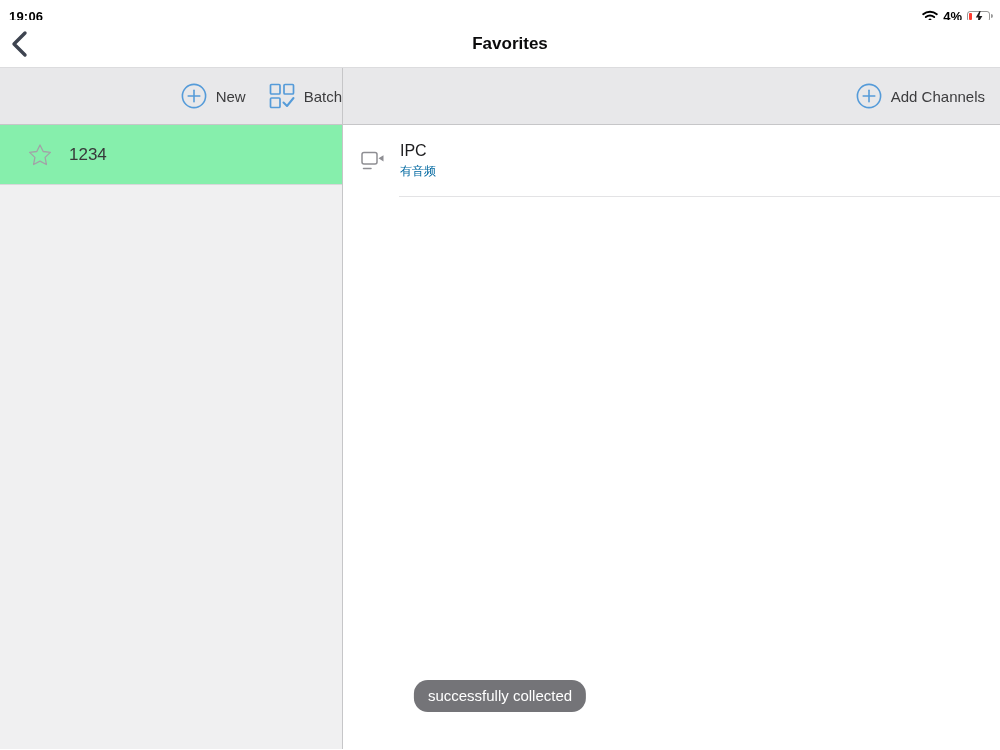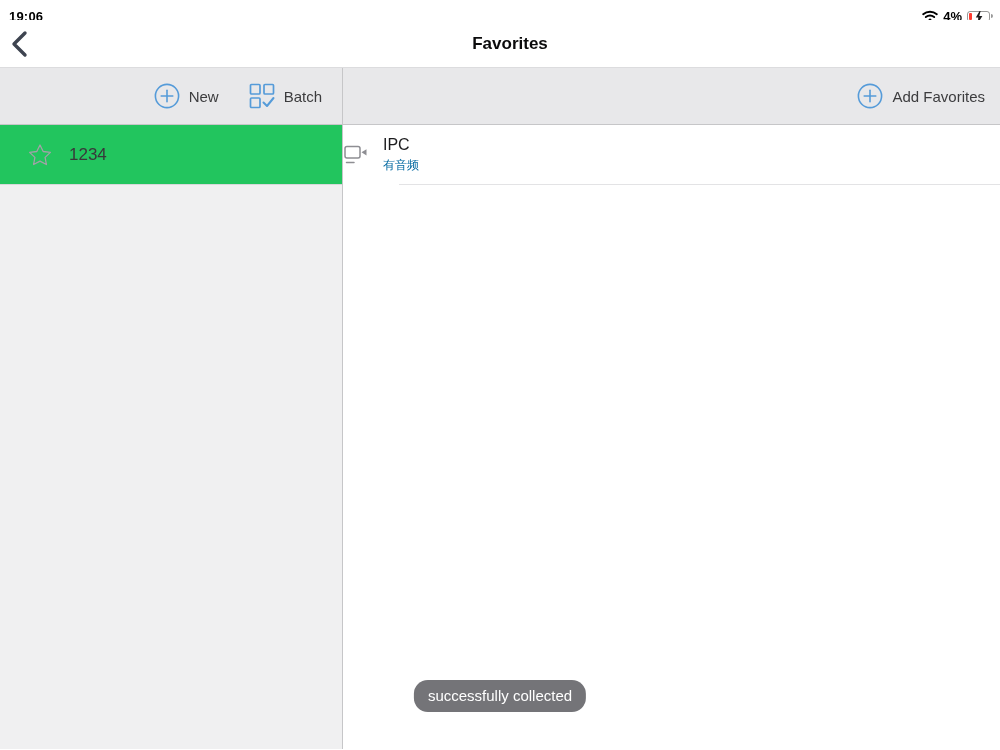--- a/index.html
+++ b/index.html
@@ -72,22 +72,21 @@
     height:57px;
     display:flex;
     background:#e8e8ea;
     border-bottom:1px solid #c6c6c8;
   }
   .toolbar-left {
     width:343px;
     display:flex;
     align-items:center;
     justify-content:flex-end;
-    gap:30px;
-    padding-right:20px;
+    gap:23px;
     border-right:1px solid #c6c6c8;
   }
   .toolbar-right {
     flex:1;
     display:flex;
     align-items:center;
     justify-content:flex-end;
     padding-right:15px;
   }
   .tool-button {
@@ -109,30 +108,31 @@
   }
   .sidebar-row {
     height:60px;
     display:flex;
     align-items:center;
     padding-left:26px;
     gap:15px;
     cursor:pointer;
   }
   .sidebar-row.selected {
-    background:#22c55e;
+    background:#86efac;
     border-bottom:1px solid #d8d8da;
   }
   .sidebar-label { font-size:17px; color:#38383a; }
 
   .content { flex:1; background:#ffffff; position:relative; }
   .channel-row {
-    height:60px;
-    display:flex;
-    align-items:center;
+    height:72px;
+    display:flex;
+    align-items:center;
+    padding-left:17px;
     position:relative;
     cursor:pointer;
   }
   .channel-icon { width:27px; display:flex; }
   .channel-text { margin-left:13px; display:flex; flex-direction:column; }
   .channel-title { font-size:16px; color:#1c1c1e; }
   .channel-subtitle { font-size:12px; color:#0369a1; margin-top:3px; }
   .channel-divider {
     position:absolute; left:56px; right:0; bottom:0;
     height:1px; background:#e3e3e5;
@@ -217,21 +217,21 @@
   </div>
   <div class="toolbar-right">
     <span class="tool-button">
       <span class="icon">
         <svg width="26" height="26" viewBox="0 0 26 26">
           <circle cx="13" cy="13" r="11.6" fill="none" stroke="#559bd9" stroke-width="1.6"></circle>
           <line x1="7.2" y1="13" x2="18.8" y2="13" stroke="#559bd9" stroke-width="1.6" stroke-linecap="round"></line>
           <line x1="13" y1="7.2" x2="13" y2="18.8" stroke="#559bd9" stroke-width="1.6" stroke-linecap="round"></line>
         </svg>
       </span>
-      <span>Add Favorites</span>
+      <span>Add Channels</span>
     </span>
   </div>
 </div>
 
 <div class="main">
 
   <div class="sidebar">
     <div class="sidebar-row selected">
       <span style="display:flex;">
         <svg width="28" height="28" viewBox="0 0 28 28">

